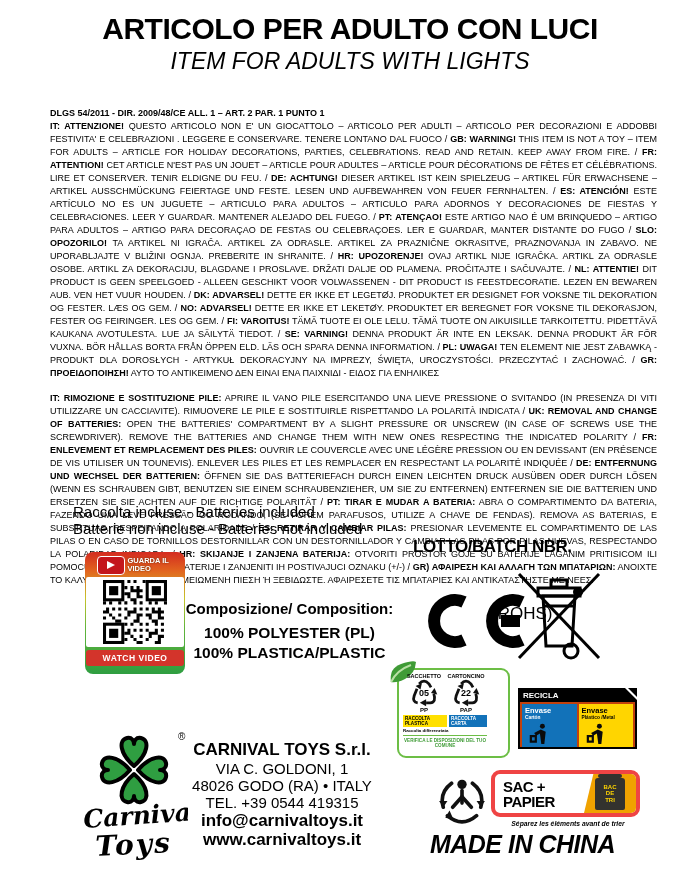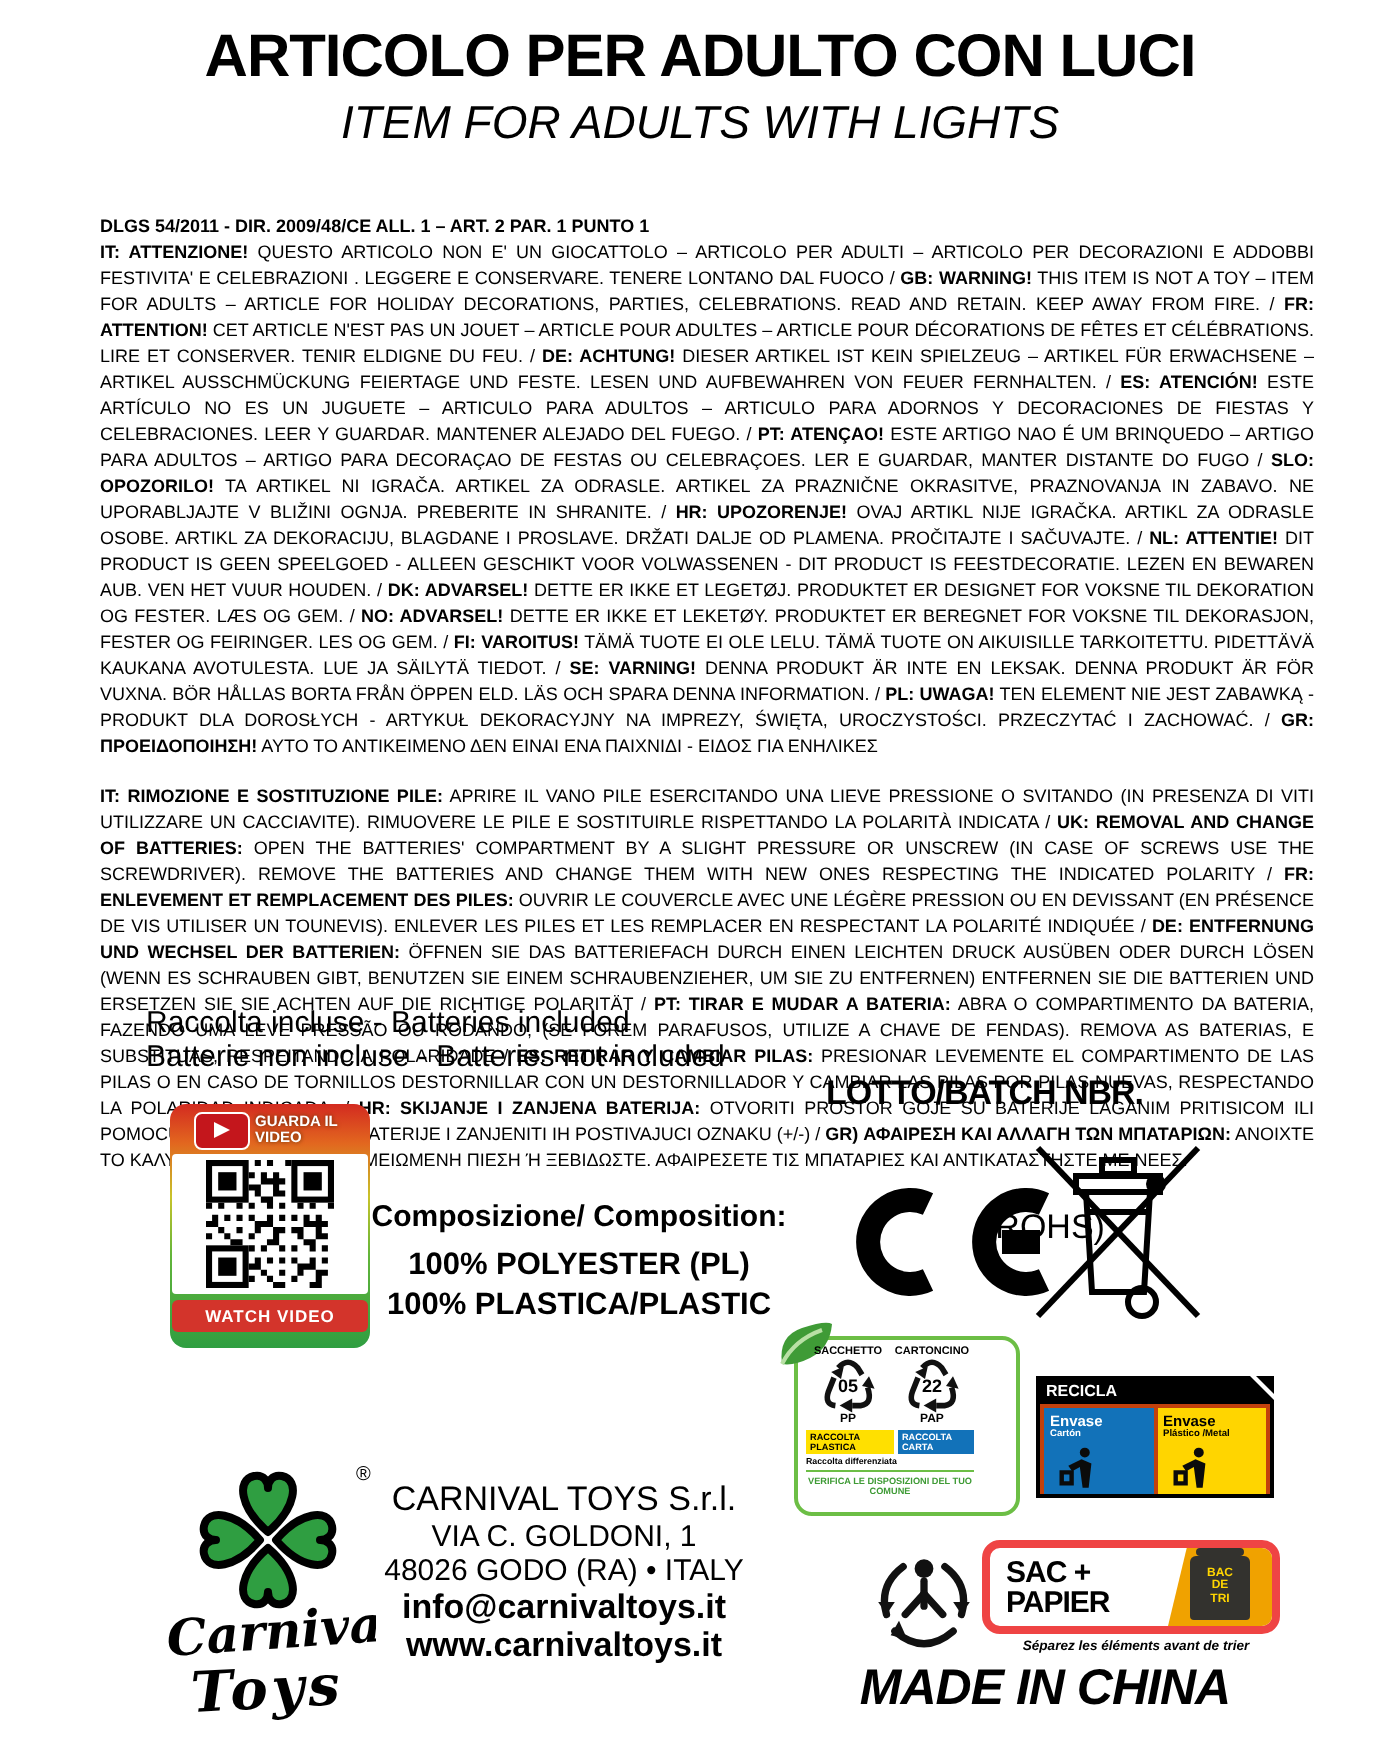--- a/index.html
+++ b/index.html
@@ -56,21 +56,21 @@
   .rec-panels{display:flex;gap:2px;padding:2px;height:43px;}
   .rec-panel{flex:1;padding:2px 3px;position:relative;}
   .rec-blue{background:#1272b9;color:#fff;}
   .rec-yellow{background:#ffd500;color:#000;}
   .rec-title{font-size:7.5px;font-weight:800;}
   .rec-sub{font-size:4.8px;font-weight:700;}
   .rec-icon{position:absolute;bottom:2px;left:4px;}
   
   .clover{top:726px;left:80px;}
   .company{top:740px;left:188px;width:188px;text-align:center;}
-  .co-name{font-size:17px;font-weight:400;}
+  .co-name{font-size:17px;font-weight:700;}
   .co-line{font-size:15px;line-height:17px;}
   .co-bold{font-size:17px;font-weight:800;line-height:19px;}
   
   .triman{top:776px;left:437px;}
   .sac{top:770px;left:491px;width:149px;height:47px;border:4px solid #ef4444;border-radius:9px;
     box-sizing:border-box;background:#fff;display:flex;overflow:hidden;}
   .sac-left{flex:1;display:flex;flex-direction:column;justify-content:center;padding-left:8px;}
   .sac-l1,.sac-l2{font-size:15px;font-weight:900;line-height:15px;letter-spacing:-0.5px;}
   .sac-right{width:52px;background:#f0a200;display:flex;align-items:center;justify-content:center;
     clip-path:polygon(18% 0,100% 0,100% 100%,0 100%);}
@@ -261,20 +261,21 @@
     </g>
     <text x="98" y="14" font-size="10">®</text>
     <text x="4" y="102" font-family="DejaVu Serif, serif" font-style="italic" font-weight="bold" font-size="25" transform="rotate(-4 4 102)">Carnival</text>
     <text x="16" y="130" font-family="DejaVu Serif, serif" font-style="italic" font-weight="bold" font-size="28" letter-spacing="2" transform="rotate(-3 16 130)">Toys</text>
   </svg>
 
   <div class="abs company">
     <div class="co-name">CARNIVAL TOYS S.r.l.</div>
     <div class="co-line">VIA C. GOLDONI, 1</div>
     <div class="co-line">48026 GODO (RA) • ITALY</div>
+    <div class="co-line">TEL. +39 0544 419315</div>
     <div class="co-bold">info@carnivaltoys.it</div>
     <div class="co-bold">www.carnivaltoys.it</div>
   </div>
 
   <svg class="abs triman" width="50" height="50" viewBox="0 0 48 48">
     <circle cx="24" cy="8" r="4.5" fill="#111"></circle>
     <g stroke="#111" stroke-width="3.5" fill="none" stroke-linecap="round">
       <path d="M24 14 v12"></path>
       <path d="M24 20 l-9 10"></path>
       <path d="M24 20 l9 10"></path>

